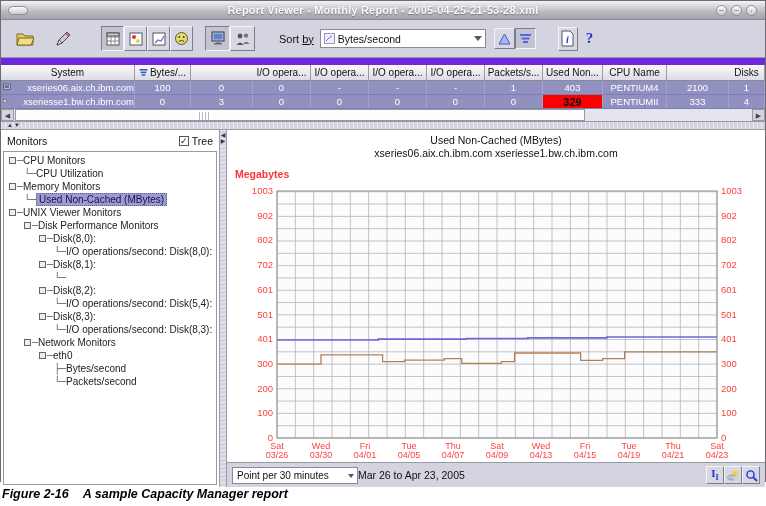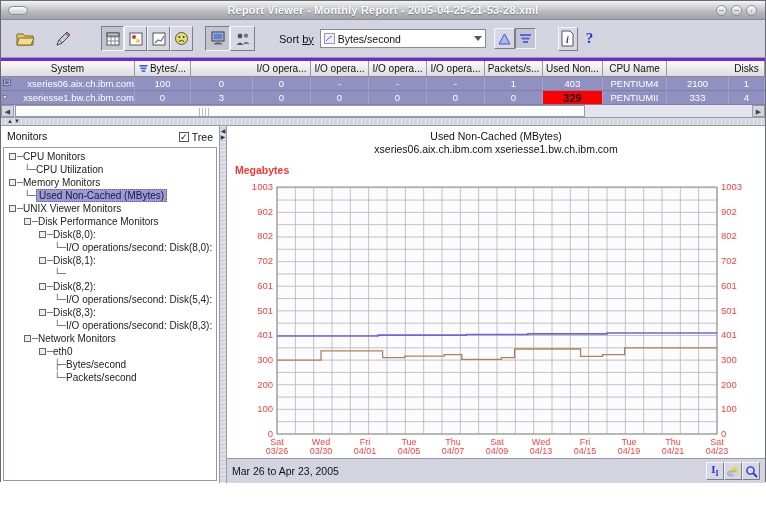--- a/index.html
+++ b/index.html
@@ -28,39 +28,39 @@
   .sortby{margin-left:24px;font-size:11px;color:#111}
   .sortby u{text-decoration:underline}
   .dropdown{margin-left:6px;width:166px;height:19px;background:#fff;border:1px solid #8a8a96;display:flex;align-items:center;font-size:10.5px;color:#111;padding-left:3px;position:relative}
   .dropdown .arrow{position:absolute;right:3px;top:6px;width:0;height:0;border-left:4px solid transparent;border-right:4px solid transparent;border-top:5px solid #55556a}
   .sortbtns{display:flex;margin-left:8px}
   .sbtn{width:21px;height:21px;display:flex;align-items:center;justify-content:center}
   .infowrap{display:flex;align-items:center;margin-left:22px;gap:8px}
   .help-q{color:#2233cc;font-weight:bold;font-size:15px;font-family:"Liberation Serif",serif}
 
   
-  .grid{border-top:3px solid #6d28d9}
+  .grid{border-top:7px solid #6d28d9}
   .grid-head{display:flex;height:16px;background:linear-gradient(#fbfbfb,#dcdce2);border-bottom:1px solid #8a8a96}
   .gh-cell{font-size:10px;color:#111;display:flex;align-items:center;justify-content:center;border-right:1px solid #9a9aa4;gap:2px;white-space:nowrap;overflow:hidden}
   .grid-row{display:flex;height:14px;background:#9191c1;border-bottom:1px solid #7d7dae;color:#fff}
   .g-cell{font-size:9.5px;display:flex;align-items:center;justify-content:center;border-right:1px solid #a3a3cd;white-space:nowrap;overflow:hidden}
   .g-cell.sys{justify-content:flex-start;padding-left:2px;gap:16px}
   .g-cell.alert-cell{background:#fb0000;color:#111;font-weight:bold;font-size:11px}
 
   
   .hscroll{height:13px;background:#e4e4ec;border-bottom:1px solid #9a9aa6;position:relative}
   .sc-arrow{position:absolute;top:0;width:13px;height:12px;background:#d4d4e0;border:1px solid #9a9aa6;display:flex;align-items:center;justify-content:center;font-size:7px;color:#445;line-height:1}
   .sc-thumb{position:absolute;left:14px;top:0;width:570px;height:12px;background:#fdfdfd;border:1px solid #9a9aa6}
   .sc-grip{position:absolute;left:183px;top:2px;width:10px;height:8px;background:repeating-linear-gradient(90deg,#b8b8c8 0 1px,#fff 1px 3px)}
   .hsplit{height:8px;background:#d4d4e0;border-bottom:1px solid #9a9aa6;font-size:6px;color:#334;line-height:7px;padding-left:6px;letter-spacing:1px;background-image:repeating-linear-gradient(90deg,rgba(255,255,255,.5) 0 1px,transparent 1px 4px)}
 
   
   .main{display:flex;height:357px}
   .tree-panel{width:219px;background:#fff;border-right:1px solid #9a9aa6;display:flex;flex-direction:column}
-  .tree-head{height:21px;display:flex;padding:4px 6px;font-size:10.5px;color:#111}
+  .tree-head{height:21px;display:flex;align-items:center;padding:4px 6px;font-size:10.5px;color:#111}
   .tree-check{margin-left:auto;display:flex;align-items:center;gap:3px;font-size:10.5px}
   .cbox{width:10px;height:10px;border:1px solid #555;background:#fff;font-size:9px;line-height:9px;text-align:center;color:#111}
   .tree-body{flex:1;margin:0 2px 2px 2px;border:1px solid #9a9aa6;background:#fff;overflow:hidden;padding-top:2px}
   .t-row{height:13px;display:flex;align-items:center;font-size:10px;color:#222;white-space:nowrap}
   .t-box{display:inline-block;width:7px;height:7px;border:1px solid #666;background:#eee;margin-right:1px;flex:none}
   .t-dash{color:#666;font-family:"DejaVu Sans",sans-serif}
   .t-sel{background:#9c9cd0;color:#14144a;padding:0 2px;border:1px dotted #5c5c9a}
   .vsplit{width:7px;background:#d4d4e0;border-right:1px solid #9a9aa6;font-size:6px;color:#334;line-height:6px;text-align:center;padding-top:2px;background-image:repeating-linear-gradient(0deg,rgba(255,255,255,.5) 0 1px,transparent 1px 4px)}
 
   
@@ -491,20 +491,24 @@
             <text x="402" y="272" text-anchor="middle" font-size="9" fill="#ff4040">04/19</text>
             <text x="446" y="263" text-anchor="middle" font-size="9" fill="#ff4040">Thu</text>
             <text x="446" y="272" text-anchor="middle" font-size="9" fill="#ff4040">04/21</text>
             <text x="490" y="263" text-anchor="middle" font-size="9" fill="#ff4040">Sat</text>
             <text x="490" y="272" text-anchor="middle" font-size="9" fill="#ff4040">04/23</text>
             <polyline points="50.0,154.0 151.2,154.0 151.2,153.2 239.2,153.2 239.2,152.5 300.8,152.5 300.8,151.8 380.0,151.8 380.0,151.0 490.0,151.0" fill="none" stroke="#6868dc" stroke-width="1.7"></polyline>
             <polyline points="50.0,178.1 94.0,178.1 94.0,168.8 155.6,168.8 155.6,175.7 177.6,175.7 177.6,174.2 217.2,174.2 217.2,172.7 234.8,172.7 234.8,177.4 274.4,177.4 274.4,175.7 287.6,175.7 287.6,167.0 353.6,167.0 353.6,174.4 375.6,174.4 375.6,172.7 397.6,172.7 397.6,165.8 490.0,165.8" fill="none" stroke="#b28058" stroke-width="1.3"></polyline>
           </svg>
 
         <div class="chart-bottom">
+          <span class="interval-dd">
+            <span>Point per 30 minutes</span>
+            <span class="arrow"></span>
+          </span>
           <span class="date-range">Mar 26 to Apr 23, 2005</span>
           <span class="cb-icons">
             <span class="cib bevel">
                 <span class="ii-glyph">I<sub>I</sub></span>
               </span>
             <span class="cib bevel">
               <svg width="14" height="11" viewBox="0 0 14 11">
                 <circle cx="9" cy="4" r="3" fill="#f2d23c"></circle>
                 <ellipse cx="6" cy="7.5" rx="4.5" ry="2.6" fill="#b9bfcc" stroke="#8a90a0" stroke-width="0.6"></ellipse>
                 <ellipse cx="10" cy="8" rx="3.2" ry="2" fill="#cdd2dd"></ellipse>
@@ -515,13 +519,16 @@
                 <circle cx="5.5" cy="5.5" r="3.6" fill="none" stroke="#2233cc" stroke-width="1.4"></circle>
                 <line x1="8.4" y1="8.4" x2="12" y2="12" stroke="#2233cc" stroke-width="1.8"></line>
               </svg>
             </span>
           </span>
         </div>
       </div>
     </div>
   </div>
 
+  <div class="caption">
+    <span class="cap-label">Figure 2-16</span><span class="cap-text">A sample Capacity Manager report</span>
+  </div>
 </div>
 
 </body></html>

